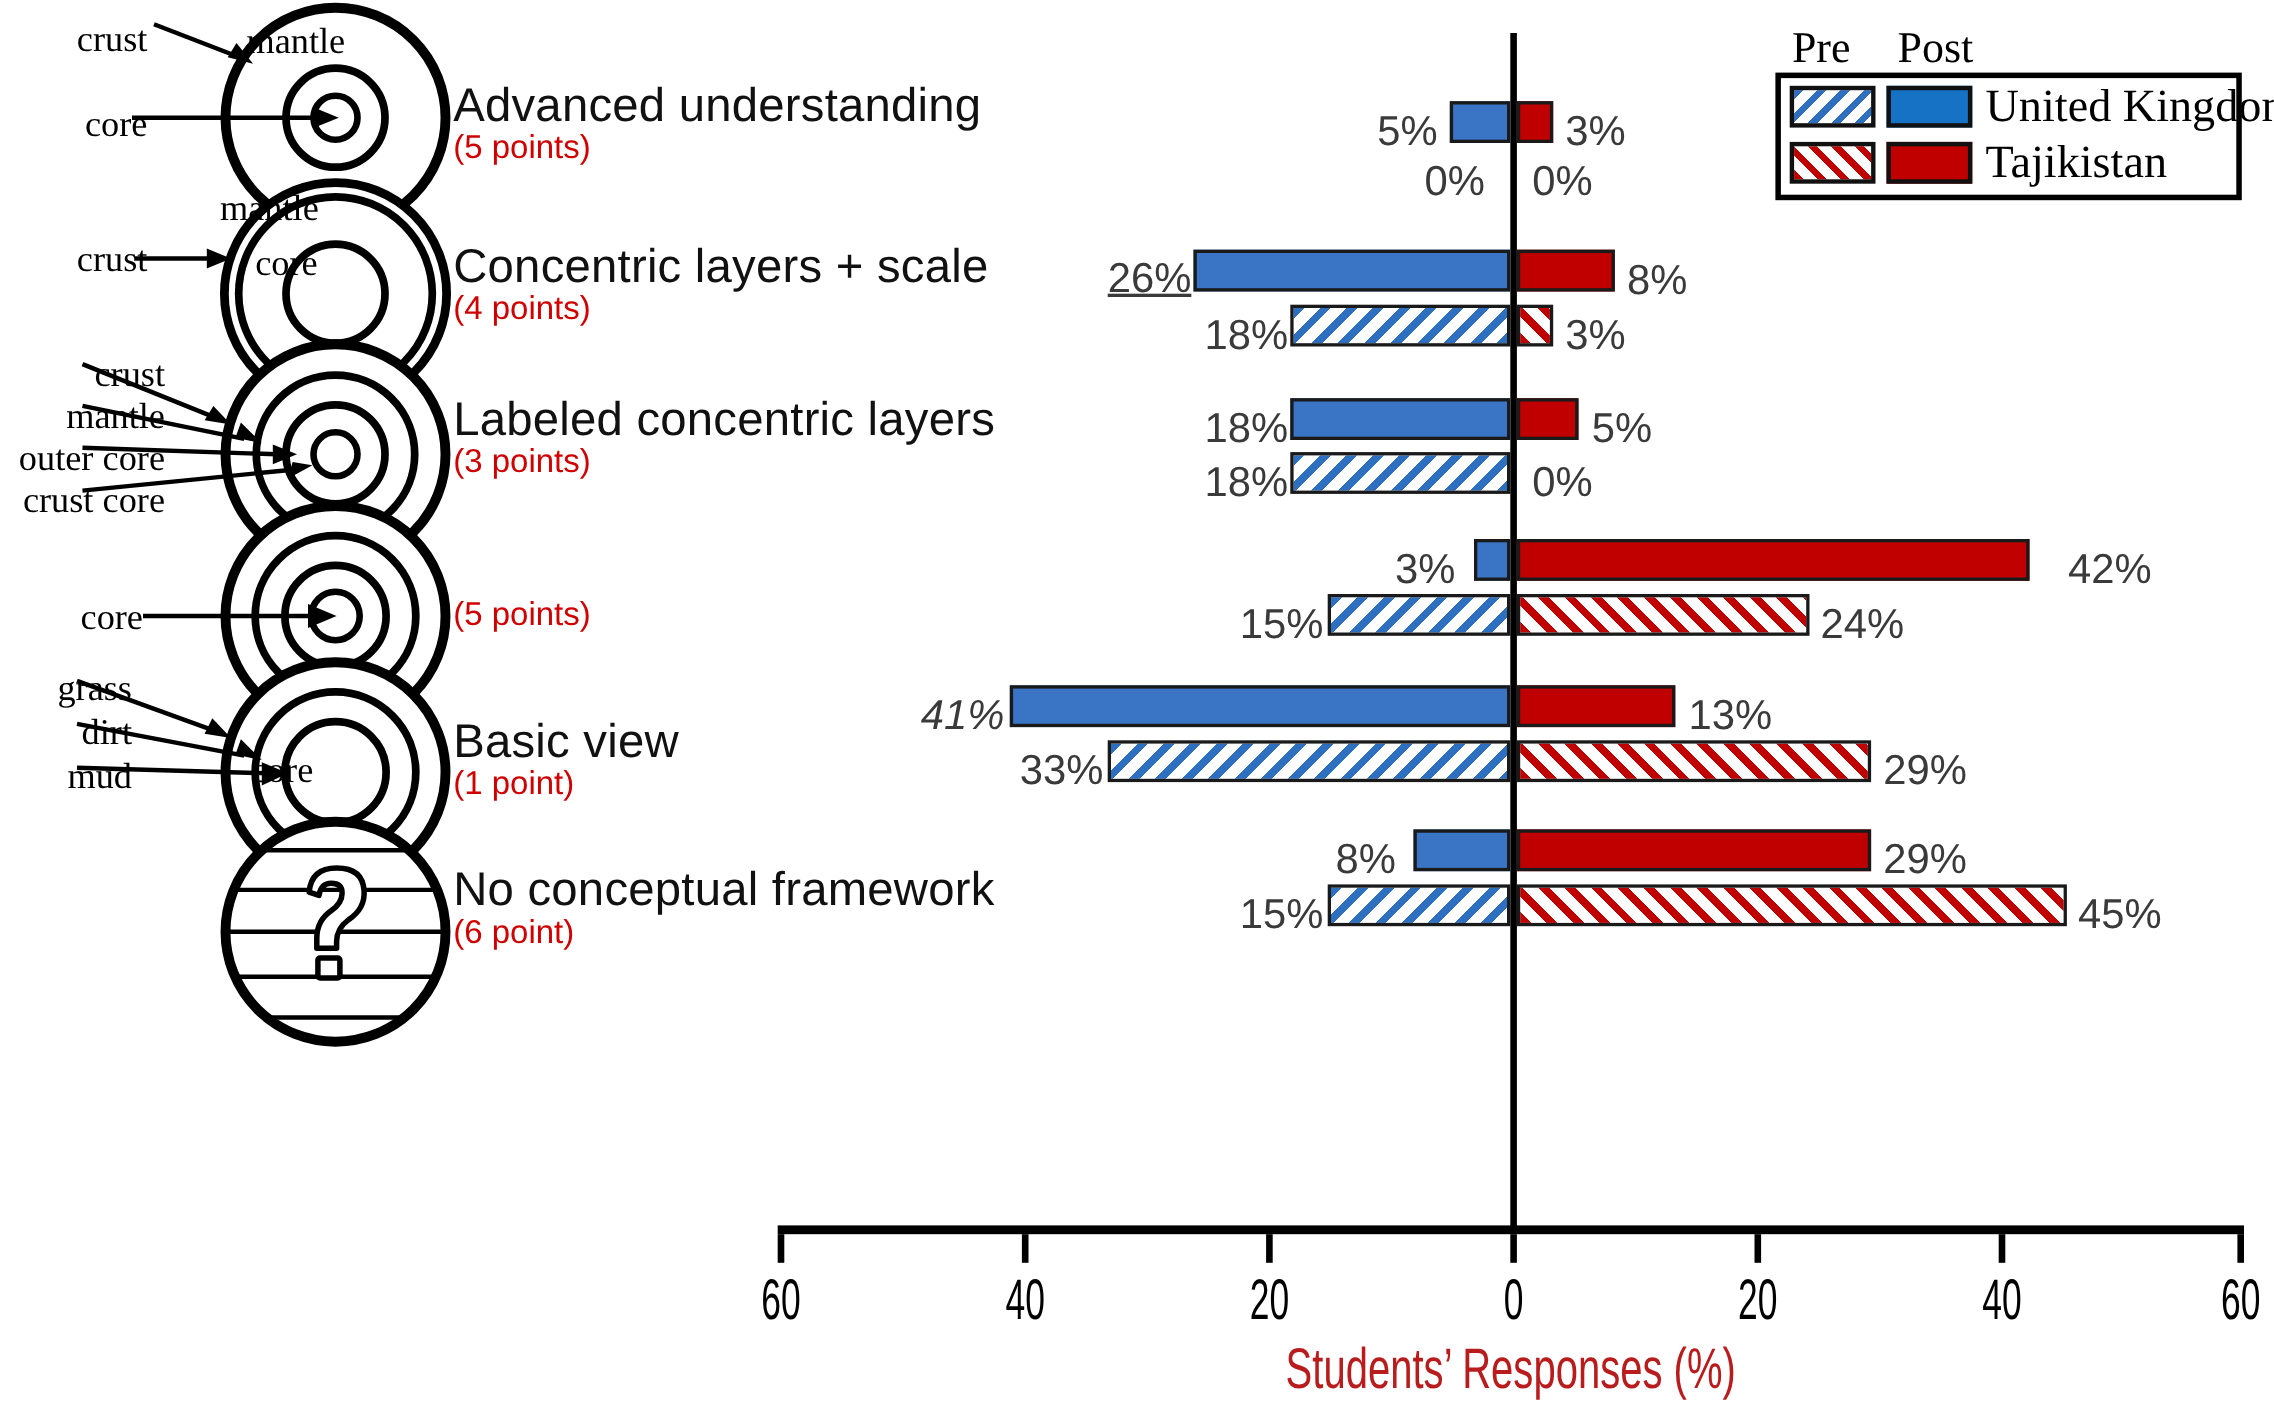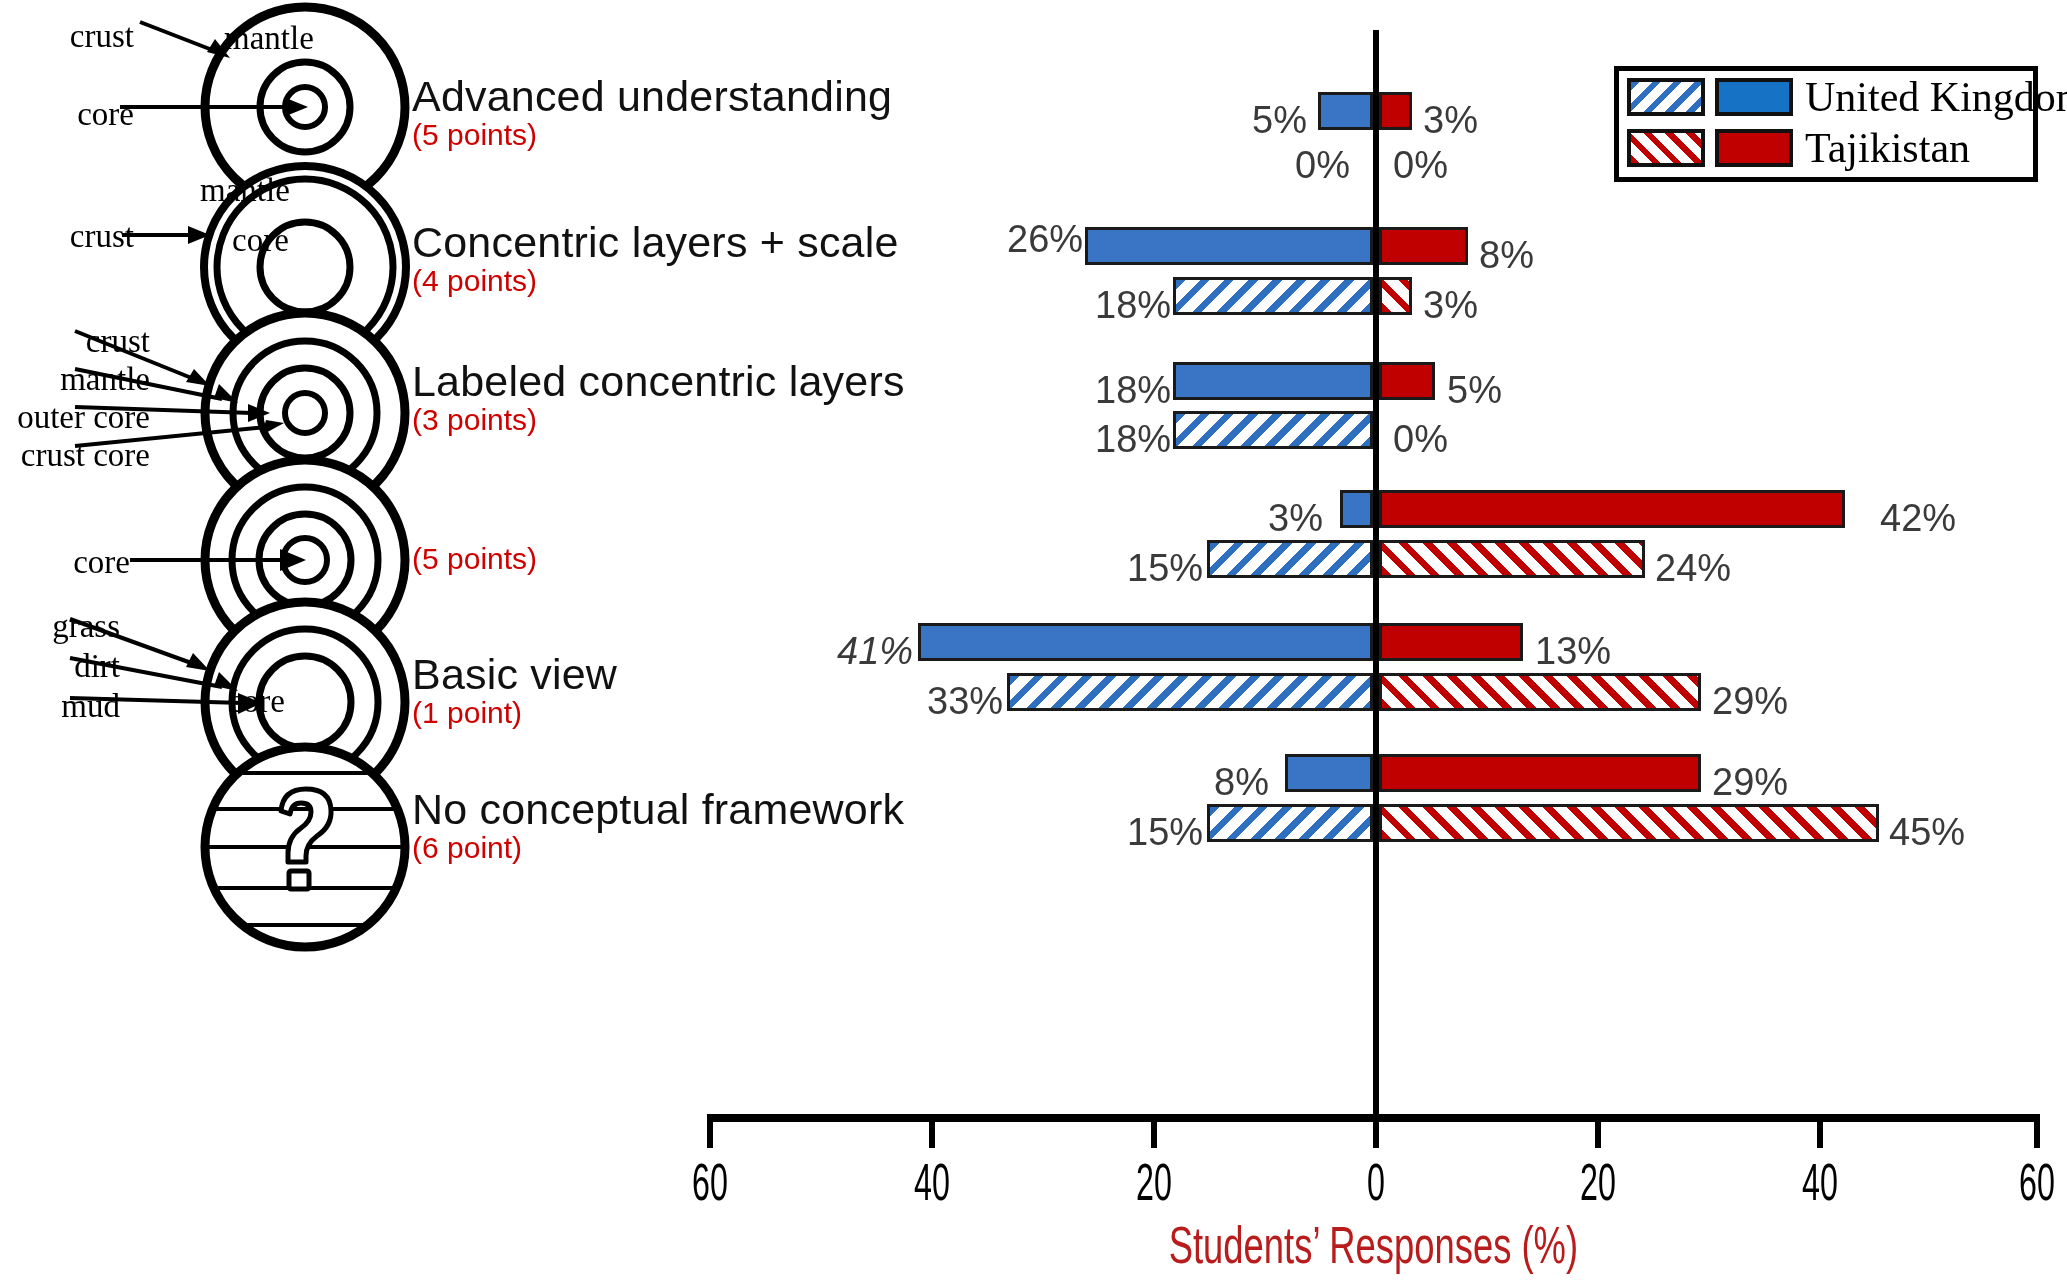--- a/index.html
+++ b/index.html
@@ -227,21 +227,21 @@
     <div class="zeroline"></div>
 
     <div class="bar uk-post" style="left:611px;top:92px;width:55px;"></div>
     <div class="vlabel" style="left:540px;top:101px;text-align:right;width:60px;">5%</div>
     <div class="bar tj-post" style="left:672px;top:92px;width:33px;"></div>
     <div class="vlabel" style="left:716px;top:101px;">3%</div>
     <div class="vlabel" style="left:588px;top:146px;">0%</div>
     <div class="vlabel" style="left:686px;top:146px;">0%</div>
 
     <div class="bar uk-post" style="left:378px;top:227px;width:288px;"></div>
-    <div class="vlabel" style="left:300px;top:220px;text-align:center;width:64px;">26%</div>
+    <div class="vlabel" style="left:300px;top:234px;text-align:center;width:64px;text-decoration:underline;">26%</div>
     <div class="bar tj-post" style="left:672px;top:227px;width:89px;"></div>
     <div class="vlabel" style="left:772px;top:236px;">8%</div>
 
     <div class="bar uk-pre" style="left:466px;top:277px;width:200px;"></div>
     <div class="vlabel" style="left:388px;top:286px;text-align:right;width:64px;">18%</div>
     <div class="bar tj-pre" style="left:672px;top:277px;width:33px;"></div>
     <div class="vlabel" style="left:716px;top:286px;">3%</div>
 
     <div class="bar uk-post" style="left:466px;top:362px;width:200px;"></div>
     <div class="vlabel" style="left:388px;top:371px;text-align:right;width:64px;">18%</div>
@@ -296,20 +296,23 @@
     <div class="ticklabel" style="left:387px;">20</div>
     <div class="ticklabel" style="left:609px;">0</div>
     <div class="ticklabel" style="left:831px;">20</div>
     <div class="ticklabel" style="left:1053px;">40</div>
     <div class="ticklabel" style="left:1270px;">60</div>
 
     <div class="axistitle"><span>Students’ Responses (%)</span></div>
   </div>
 
   <div class="legend">
+    <div class="legheader">
+      <span style="display:inline-block;width:96px;">Pre</span><span>Post</span>
+    </div>
 
     <div class="legkey" style="left:8px;top:7px;background:repeating-linear-gradient(135deg,#2f6fc0 0 6px,#ffffff 6px 15px);"></div>
     <div class="legkey" style="left:96px;top:7px;background:#1572c4;"></div>
     <div class="legtext" style="left:186px;top:2px;">United Kingdom</div>
 
     <div class="legkey" style="left:8px;top:58px;background:repeating-linear-gradient(45deg,#c00000 0 6px,#ffffff 6px 15px);"></div>
     <div class="legkey" style="left:96px;top:58px;background:#c00000;"></div>
     <div class="legtext" style="left:186px;top:53px;">Tajikistan</div>
   </div>
 

